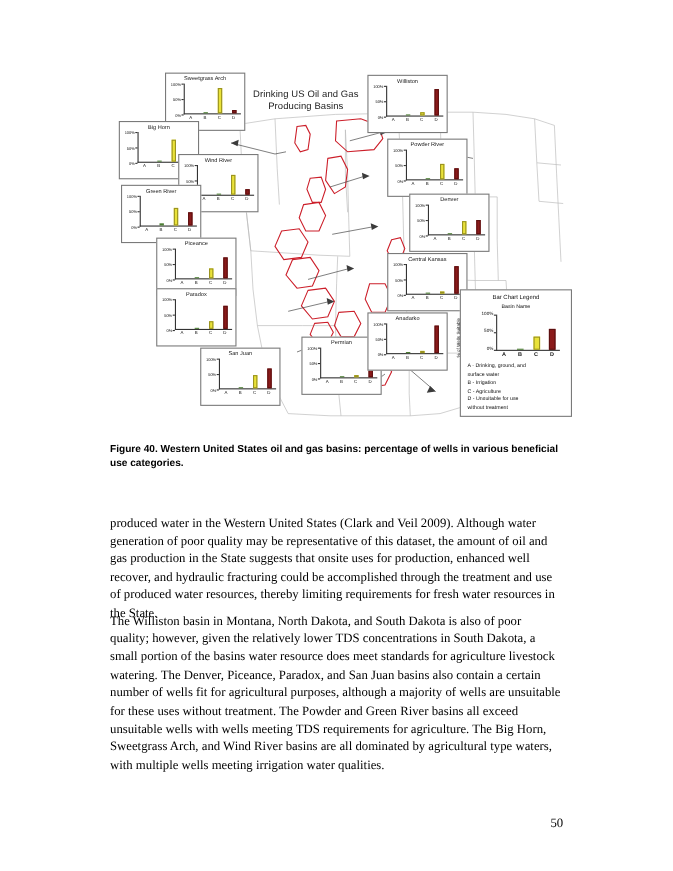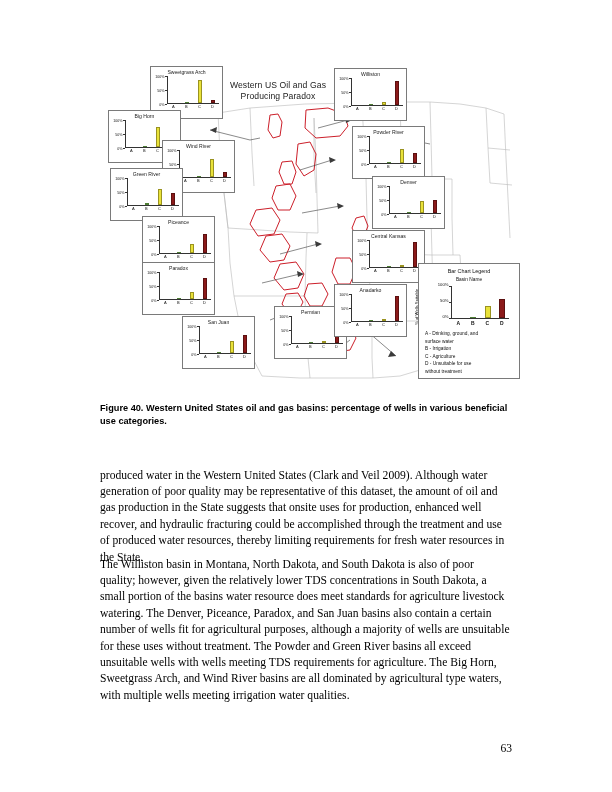--- a/index.html
+++ b/index.html
@@ -343,21 +343,21 @@
       <polygon points="200,252 193,249 194,255"></polygon>
       <polygon points="226,300 231,294 234,300"></polygon>
       <polygon points="296,298 291,293 288,299"></polygon>
       <polygon points="296,80 303,77 302,83"></polygon>
       <polygon points="272,150 279,147 278,153"></polygon>
       <polygon points="268,198 275,195 274,201"></polygon>
       <polygon points="258,252 265,250 263,256"></polygon>
     </g>
   </svg>
 
-  <div class="figure-title">Western US Oil and Gas Producing Paradox</div>
+  <div class="figure-title">Drinking US Oil and Gas Producing Basins</div>
 
   <div class="minichart" style="left:50px; top:8px; width:73px; height:53px;">
     <div class="mc-title">Sweetgrass Arch</div>
     <div class="mc-body">
       <div class="mc-yaxis">
         <span class="mc-ytick t100">100%</span>
         <span class="mc-ytick t50">50%</span>
         <span class="mc-ytick t0">0%</span>
         <span class="mc-tickmark t100"></span>
         <span class="mc-tickmark t50"></span>
@@ -726,13 +726,13 @@
     </div>
   </div>
 
 </div>
 
 <div id="caption">Figure 40.  Western United States oil and gas basins:  percentage of wells in various beneficial use categories.</div>
 
 <p class="body-para" id="para-1">produced water in the Western United States (Clark and Veil 2009).  Although water generation of poor quality may be representative of this dataset, the amount of oil and gas production in the State suggests that onsite uses for production, enhanced well recover, and hydraulic fracturing could be accomplished through the treatment and use of produced water resources, thereby limiting requirements for fresh water resources in the State.</p>
 <p class="body-para" id="para-2">The Williston basin in Montana, North Dakota, and South Dakota is also of poor quality; however, given the relatively lower TDS concentrations in South Dakota, a small portion of the basins water resource does meet standards for agriculture livestock watering.  The Denver, Piceance, Paradox, and San Juan basins also contain a certain number of wells fit for agricultural purposes, although a majority of wells are unsuitable for these uses without treatment.  The Powder and Green River basins all exceed unsuitable wells with wells meeting TDS requirements for agriculture.  The Big Horn, Sweetgrass Arch, and Wind River basins are all dominated by agricultural type waters, with multiple wells meeting irrigation water qualities.</p>
 
-<div id="page-number">63</div>
+<div id="page-number">50</div>
 
 </body></html>

